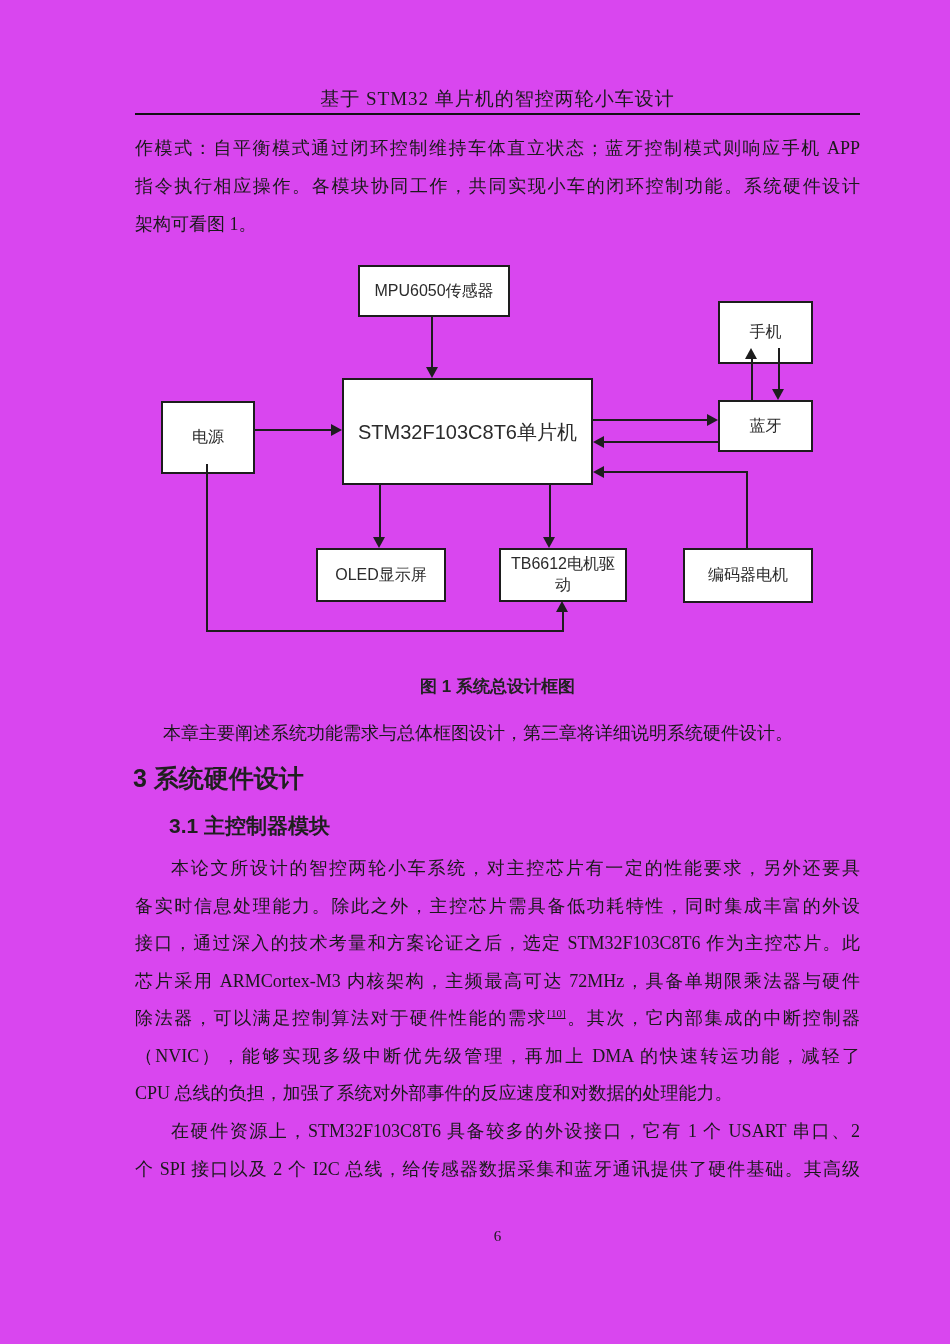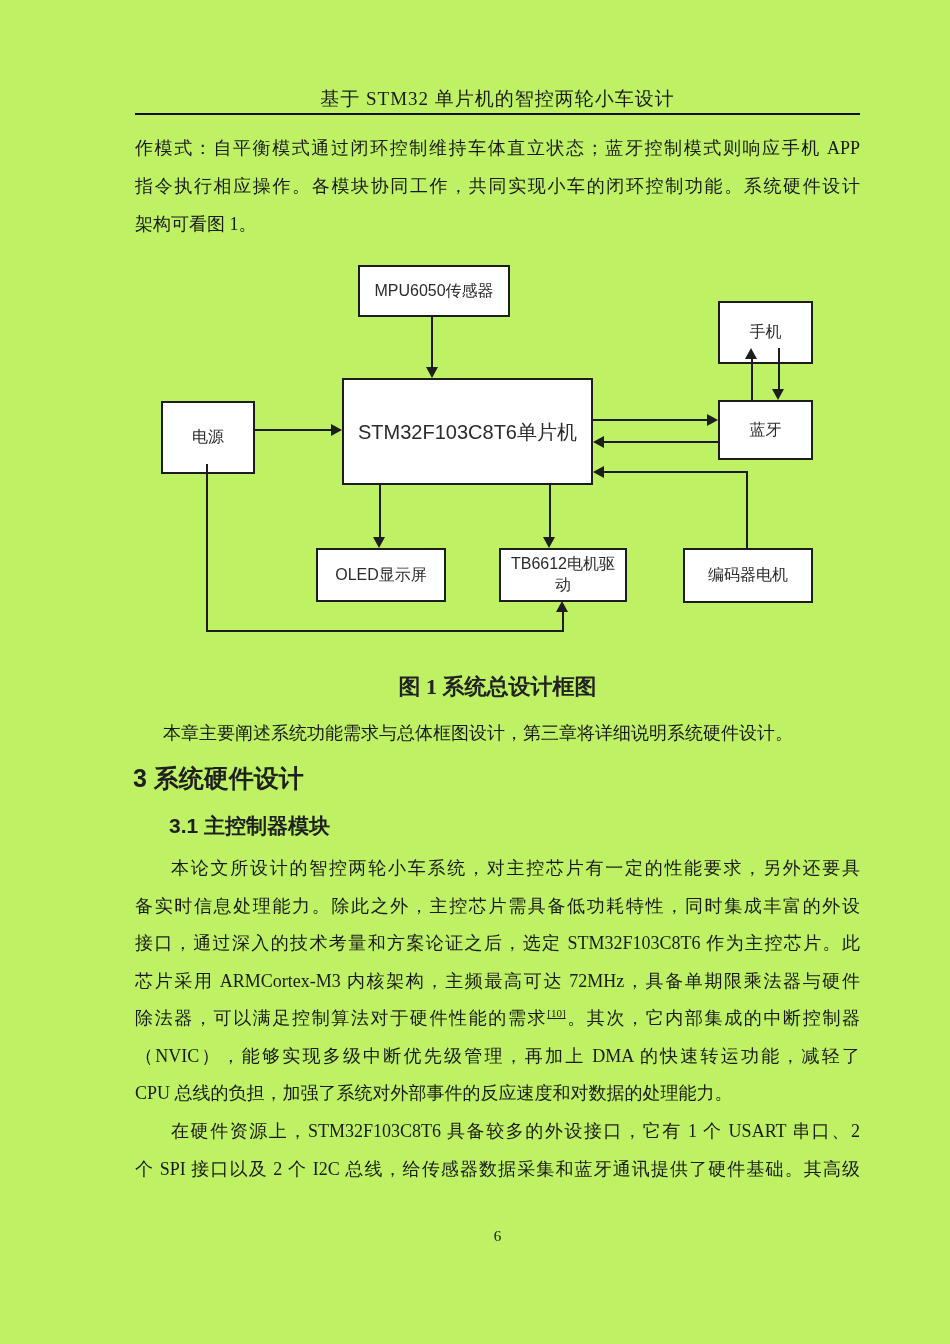--- a/index.html
+++ b/index.html
@@ -1,16 +1,16 @@
 <!DOCTYPE html>
 <html><head>
 <meta charset="utf-8">
 <style>
   html,body{margin:0;padding:0;background:#ffffff;}
-  .page{position:relative;width:950px;height:1344px;background:#bef264;overflow:hidden;
+  .page{position:relative;width:950px;height:1344px;background:#d946ef;overflow:hidden;
         font-family:"Liberation Serif","DejaVu Serif",serif;color:#1a1a1a;margin:0 auto;}
   .abs{position:absolute;}
 
   
   .header-title{left:135px;top:86px;width:725px;height:26px;line-height:26px;
                 text-align:center;font-size:19px;letter-spacing:1px;}
   .header-rule{left:135px;top:113px;width:725px;height:2px;background:#111111;}
 
   
   .textcol{left:135px;width:725px;}
@@ -20,21 +20,21 @@
   .left{text-align:left;text-align-last:left;}
   .indent{text-indent:36px;}
   sup.cite{font-size:11px;line-height:0;vertical-align:super;text-decoration:underline;}
 
   
   .h1{left:133px;top:761px;width:600px;height:34px;line-height:34px;font-size:25px;font-weight:bold;
       font-family:"Liberation Sans","DejaVu Sans",sans-serif;color:#1f1f1f;}
   .h2{left:133px;top:811px;width:600px;height:30px;line-height:30px;font-size:21px;font-weight:bold;
       font-family:"Liberation Sans","DejaVu Sans",sans-serif;color:#1f1f1f;margin-left:36px;}
   .caption{left:135px;top:674px;width:725px;height:26px;line-height:26px;text-align:center;
-           font-size:22px;font-weight:bold;font-family:Liberation Serif, serif;color:#222222;}
+           font-size:17px;font-weight:bold;font-family:Liberation Sans, sans-serif;color:#222222;}
   .footer-num{left:135px;top:1226px;width:725px;height:20px;line-height:20px;text-align:center;font-size:15px;}
 
   
   .diagram{position:absolute;left:130px;top:255px;width:710px;height:395px;}
   .box{position:absolute;border:2px solid #1d1d1d;background:#ffffff;box-sizing:border-box;
        display:flex;align-items:center;justify-content:center;text-align:center;
        font-family:"Liberation Sans","DejaVu Sans",sans-serif;color:#2b2b2b;line-height:1.3;}
   .hline,.vline{position:absolute;background:#1d1d1d;}
   .hline{height:2px;}
   .vline{width:2px;}
@@ -57,21 +57,21 @@
     <div class="tline left" style="text-align:justify;text-align-last:justify;">指令执行相应操作。各模块协同工作，共同实现小车的闭环控制功能。系统硬件设计</div>
     <div class="tline left">架构可看图 1。</div>
   </div>
 
   <div class="diagram">
 
     <div class="box" style="left:228px;top:10px;width:152px;height:52px;font-size:16px;">MPU6050传感器</div>
     <div class="box" style="left:588px;top:46px;width:95px;height:63px;font-size:16px;">手机</div>
     <div class="box" style="left:31px;top:146px;width:94px;height:73px;font-size:16px;">电源</div>
     <div class="box" style="left:212px;top:123px;width:251px;height:107px;font-size:20px;">STM32F103C8T6单片机</div>
-    <div class="box" style="left:588px;top:145px;width:95px;height:60px;font-size:16px;font-family:Liberation Serif, serif;">蓝牙</div>
+    <div class="box" style="left:588px;top:145px;width:95px;height:52px;font-size:16px;font-family:Liberation Serif, serif;">蓝牙</div>
     <div class="box" style="left:186px;top:293px;width:130px;height:54px;font-size:16px;">OLED显示屏</div>
     <div class="box" style="left:369px;top:293px;width:128px;height:54px;font-size:16px;padding:0 8px;">TB6612电机驱动</div>
     <div class="box" style="left:553px;top:293px;width:130px;height:55px;font-size:16px;">编码器电机</div>
 
     <div class="vline" style="left:301px;top:62px;height:51px;"></div>
     <div class="arr arr-down" style="left:296px;top:112px;"></div>
 
     <div class="hline" style="left:125px;top:174px;width:77px;"></div>
     <div class="arr arr-right" style="left:201px;top:169px;"></div>
 

